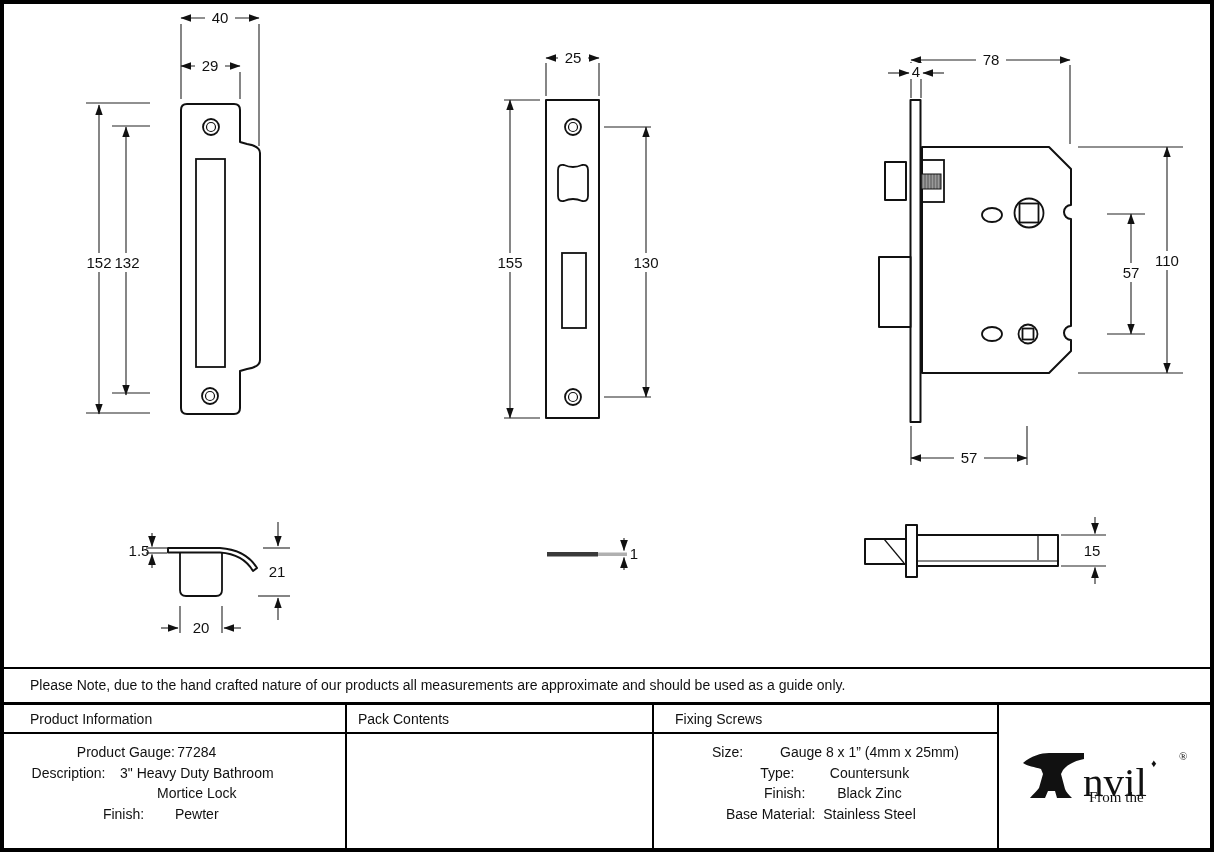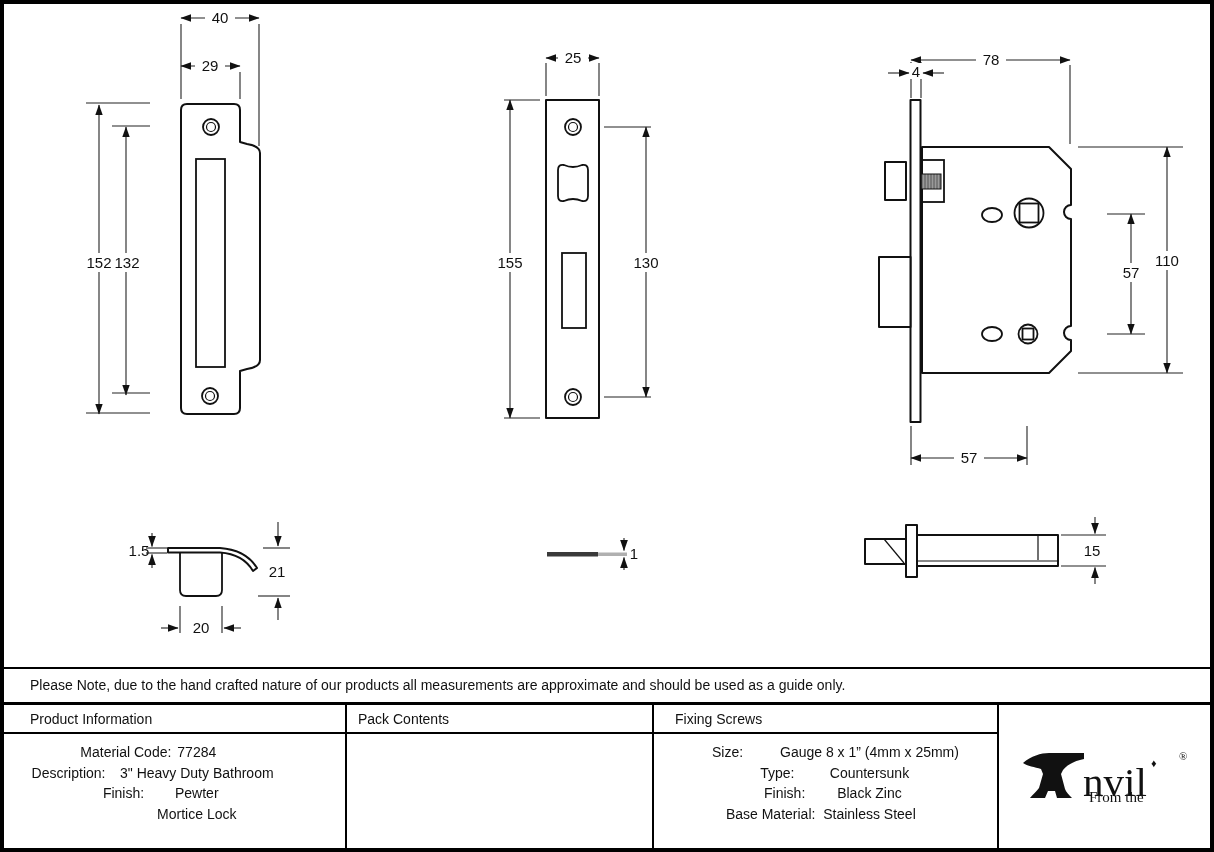--- a/index.html
+++ b/index.html
@@ -202,24 +202,24 @@
     <div class="vdiv" style="left:341px"></div>
     <div class="vdiv" style="left:648px"></div>
     <div class="vdiv" style="left:993px"></div>
     <div class="hdr-line"></div>
 
     <div class="hdr" style="left:26px">Product Information</div>
     <div class="hdr" style="left:354px">Pack Contents</div>
     <div class="hdr" style="left:671px">Fixing Screws</div>
 
     <div class="col-body c1" style="left:13px;top:37px">
-      <div><span class="lbl">Material Code:</span><span>77284</span></div>
+      <div><span class="lbl">Product Gauge:</span><span>77284</span></div>
       <div><span class="lbl">Description:</span><span>3" Heavy Duty Bathroom</span></div>
+      <div><span class="lbl"></span><span>Mortice Lock</span></div>
       <div><span class="lbl">Finish:</span><span>Pewter</span></div>
-      <div><span class="lbl"></span><span>Mortice Lock</span></div>
     </div>
 
 
     <div class="col-body c3" style="left:671px;top:37px">
       <div><span class="lbl">Size:</span><span>Gauge 8 x 1” (4mm x 25mm)</span></div>
       <div><span class="lbl">Type:</span><span>Countersunk</span></div>
       <div><span class="lbl">Finish:</span><span>Black Zinc</span></div>
       <div><span class="lbl">Base Material:</span><span>Stainless Steel</span></div>
     </div>
 

